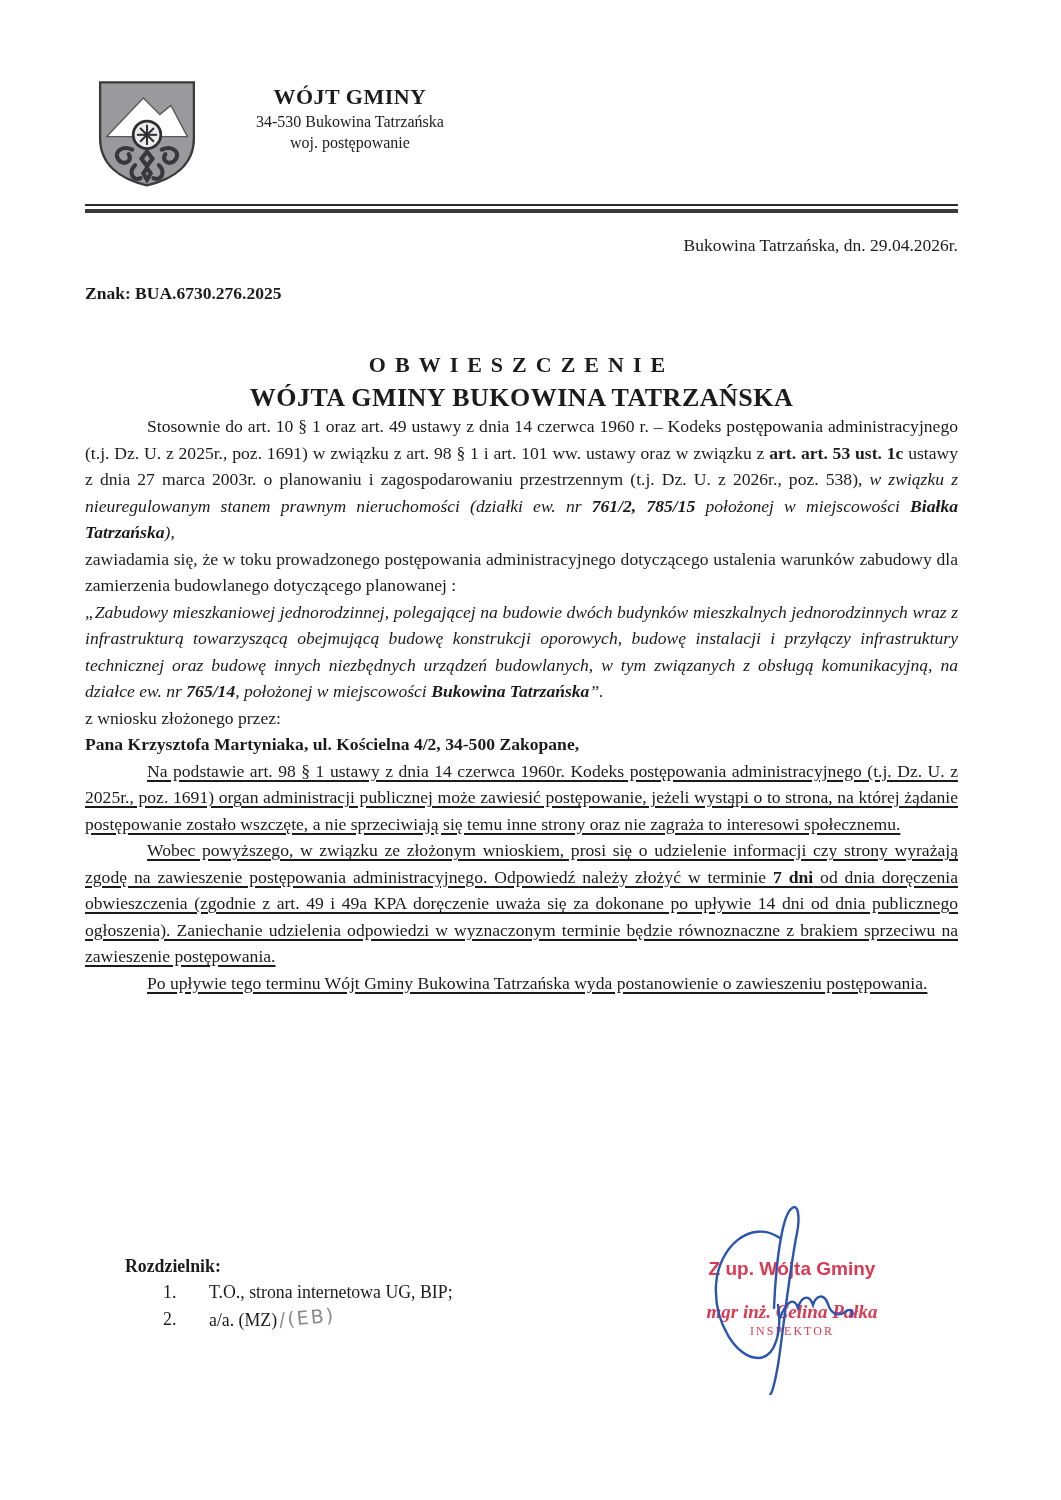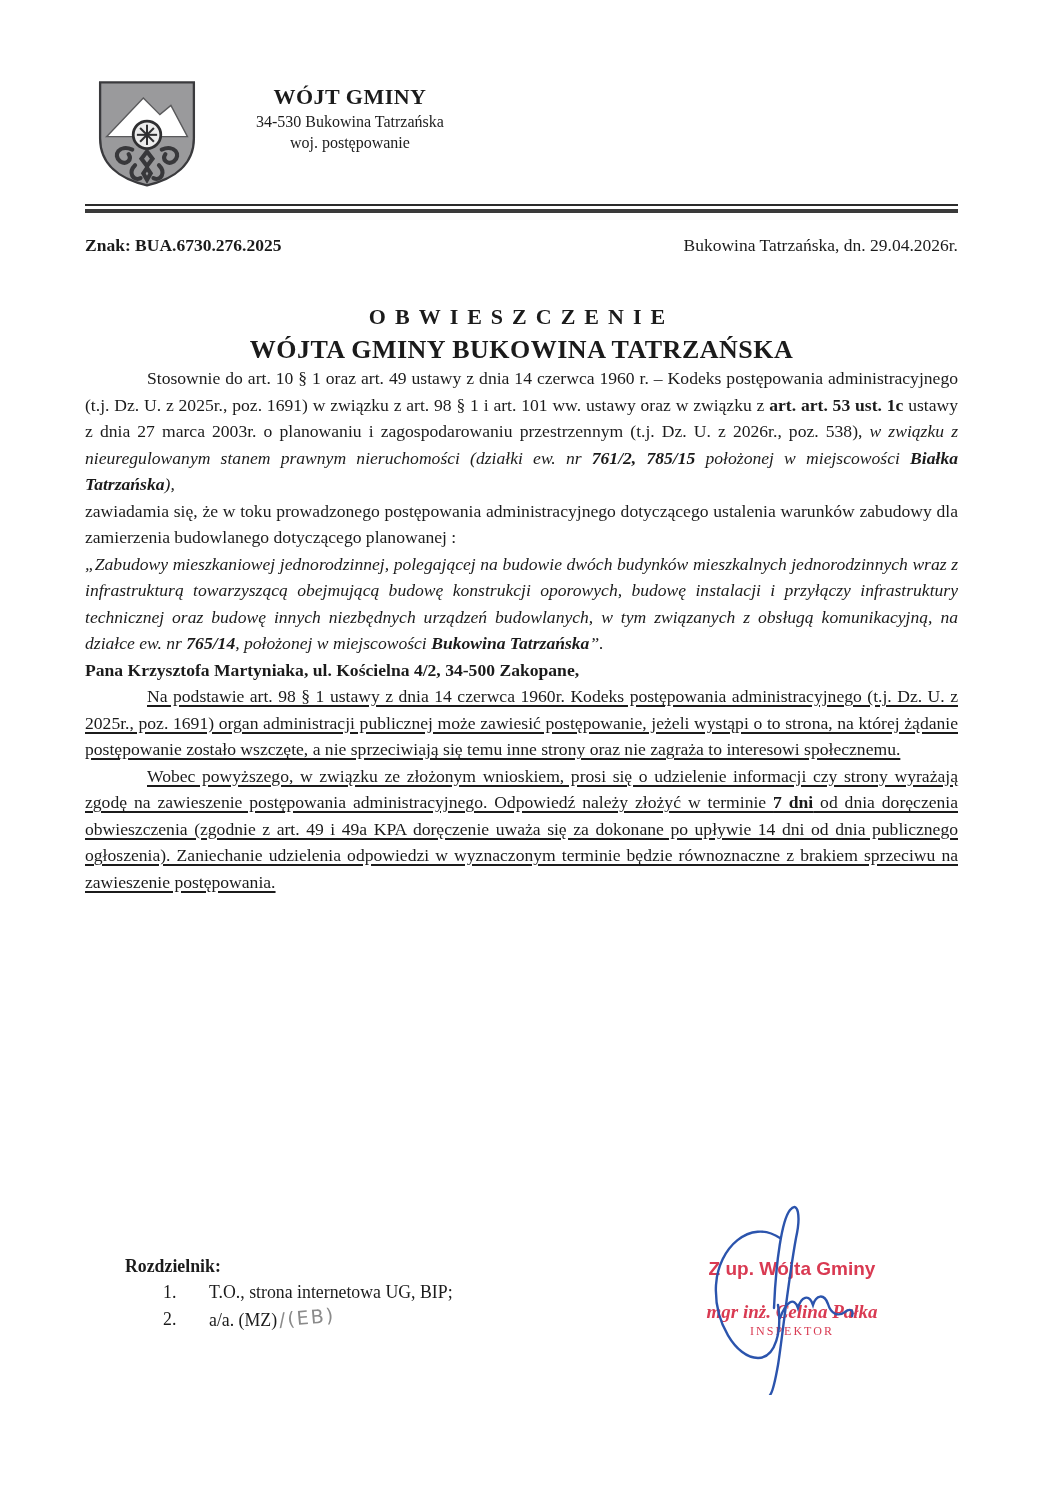--- a/index.html
+++ b/index.html
@@ -20,21 +20,21 @@
   .office-name { font-size:22px; font-weight:bold; letter-spacing:0.5px; }
   .addr { font-size:16px; margin-top:3px; }
   .rule {
     margin-top:14px;
     border-top:2px solid #2b2b2b;
     height:3px;
     border-bottom:4px solid #3a3a3a;
   }
   
   .meta-row { display:flex; justify-content:space-between; margin-top:22px; font-size:17.5px; }
-  .reference { font-weight:bold; }
+  .reference { font-weight:bold;margin-top:48px; }
   
   .title-block { text-align:center; margin-top:48px; font-weight:bold; }
   .title-line1 { font-size:22px; letter-spacing:9px; }
   .title-line2 { font-size:26px; margin-top:5px; letter-spacing:0.5px; }
   
   p.par { font-size:17.6px; line-height:26.5px; text-align:justify; margin:0; }
   .indent { text-indent:62px; }
   .it { font-style:italic; }
   .b  { font-weight:bold; }
   .u  { text-decoration:underline; text-decoration-thickness:1.5px; text-underline-offset:3px; }
@@ -108,27 +108,29 @@
     <div class="title-line1">OBWIESZCZENIE</div>
     <div class="title-line2">WÓJTA GMINY BUKOWINA TATRZAŃSKA</div>
   </div>
 
   <p class="par indent mt-46"><span>Stosownie do art. 10 § 1 oraz art. 49 ustawy z dnia 14 czerwca 1960 r. – Kodeks postępowania administracyjnego (t.j. Dz. U. z 2025r., poz. 1691) w związku z art. 98 § 1 i art. 101 ww. ustawy oraz w związku z </span><span class="b">art. art. 53 ust. 1c</span><span> ustawy z dnia 27 marca 2003r. o planowaniu i zagospodarowaniu przestrzennym (t.j. Dz. U. z 2026r., poz. 538), </span><span class="it">w związku z nieuregulowanym stanem prawnym nieruchomości (działki ew. nr </span><span class="it b">761/2, 785/15</span><span class="it"> położonej w miejscowości </span><span class="it b">Białka Tatrzańska</span><span class="it">),</span></p>
 
   <p class="par mt-20">zawiadamia się, że w toku prowadzonego postępowania administracyjnego dotyczącego ustalenia warunków zabudowy dla zamierzenia budowlanego dotyczącego planowanej :</p>
 
   <p class="par it mt-20"><span>„Zabudowy mieszkaniowej jednorodzinnej, polegającej na budowie dwóch budynków mieszkalnych jednorodzinnych wraz z infrastrukturą towarzyszącą obejmującą budowę konstrukcji oporowych, budowę instalacji i przyłączy infrastruktury technicznej oraz budowę innych niezbędnych urządzeń budowlanych, w tym związanych z obsługą komunikacyjną, na działce ew. nr </span><span class="b">765/14</span><span>, położonej w miejscowości </span><span class="b">Bukowina Tatrzańska</span><span>”.</span></p>
 
+  <p class="par center mt-22">z wniosku złożonego przez:</p>
   <p class="par center b mt-0">Pana Krzysztofa Martyniaka, ul. Kościelna 4/2, 34-500 Zakopane,</p>
 
 
   <p class="par indent u mt-18">Na podstawie art. 98 § 1 ustawy z dnia 14 czerwca 1960r. Kodeks postępowania administracyjnego (t.j. Dz. U. z 2025r., poz. 1691) organ administracji publicznej może zawiesić postępowanie, jeżeli wystąpi o to strona, na której żądanie postępowanie zostało wszczęte, a nie sprzeciwiają się temu inne strony oraz nie zagraża to interesowi społecznemu.</p>
 
   <p class="par indent u mt-0"><span>Wobec powyższego, w związku ze złożonym wnioskiem, prosi się o udzielenie informacji czy strony wyrażają zgodę na zawieszenie postępowania administracyjnego. Odpowiedź należy złożyć w terminie </span><span class="b">7 dni</span><span> od dnia doręczenia obwieszczenia (zgodnie z art. 49 i 49a KPA doręczenie uważa się za dokonane po upływie 14 dni od dnia publicznego ogłoszenia). Zaniechanie udzielenia odpowiedzi w wyznaczonym terminie będzie równoznaczne z brakiem sprzeciwu na zawieszenie postępowania.</span></p>
 
+  <p class="par indent u mt-20">Po upływie tego terminu Wójt Gminy Bukowina Tatrzańska wyda postanowienie o zawieszeniu postępowania.</p>
 
   <div class="distribution">
     <div class="dist-heading">Rozdzielnik:</div>
     <div class="dist-item">
       <span class="dist-num">1.</span>
       <span>T.O., strona internetowa UG, BIP;</span>
     </div>
     <div class="dist-item">
       <span class="dist-num">2.</span>
       <span><span>a/a. (MZ)</span><span class="handwritten">/(EB)</span></span>

